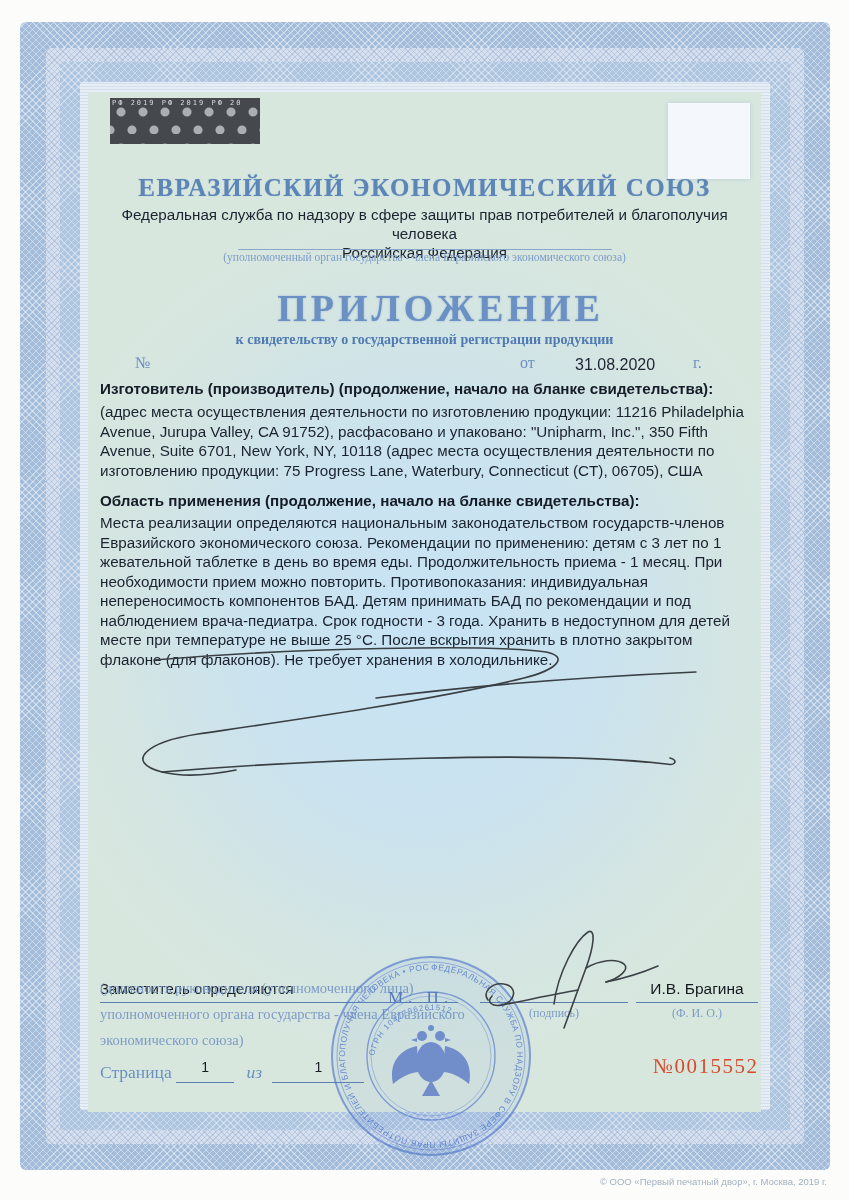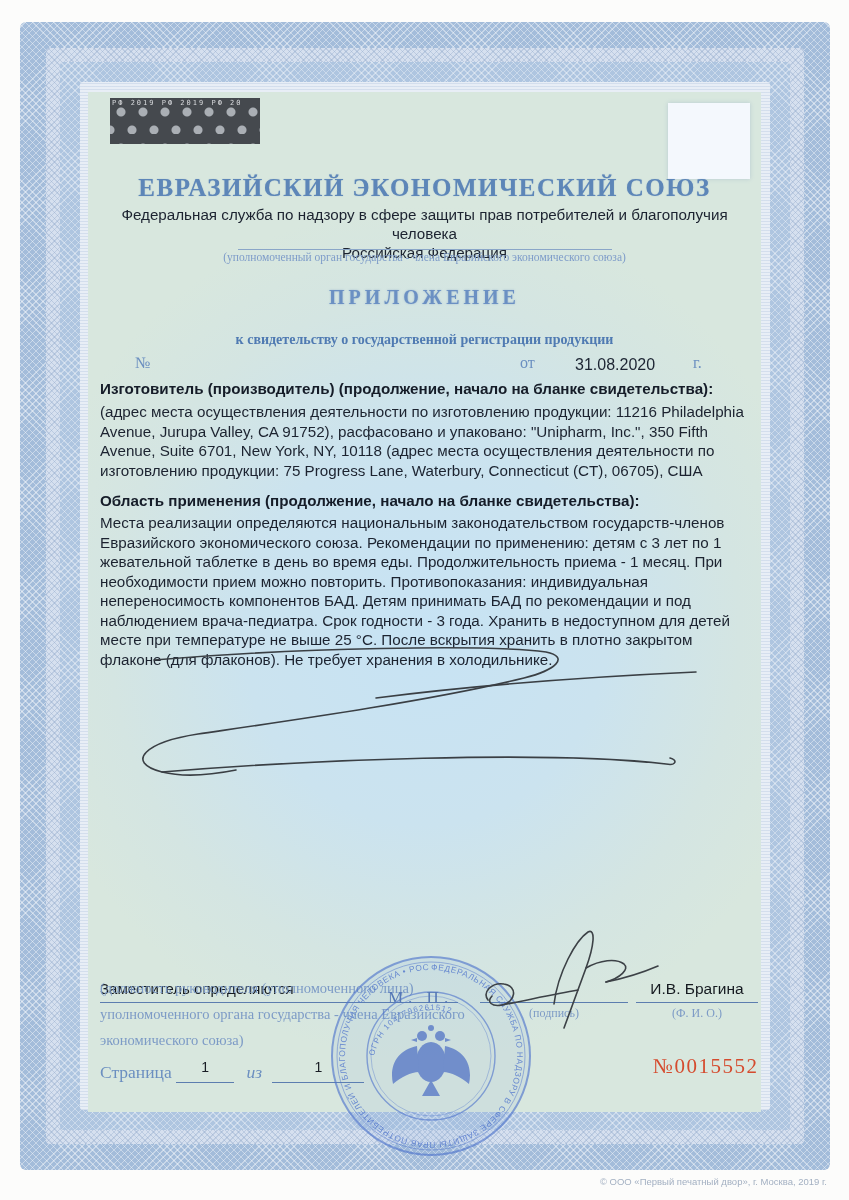--- a/index.html
+++ b/index.html
@@ -48,22 +48,22 @@
   .union-title { left:0; top:82px; width:100%; text-align:center;
     font-family:"Liberation Serif", serif; font-weight:bold; font-size:25px; letter-spacing:1.5px;
     color:#5d86b8; text-shadow:0 0 1px rgba(93,134,184,.5); }
 
   .auth { left:0; top:113px; width:100%; text-align:center; font-size:15.2px; line-height:19px; color:#1c2330; }
 
   .auth-rule { left:150px; top:157px; width:374px; border-top:1px solid #8aa6c8; height:0; }
   .auth-caption { left:0; top:159px; width:100%; text-align:center;
     font-family:"Liberation Serif", serif; font-size:11.5px; color:#7e9cc9; }
 
-  .doc-title { left:0; top:194px; width:100%; text-align:center;
-    font-family:"Liberation Serif", serif; font-weight:bold; font-size:20px; letter-spacing:4px;
+  .doc-title { left:16px; top:194px; width:100%; text-align:center;
+    font-family:"Liberation Serif", serif; font-weight:bold; font-size:38px; letter-spacing:4px;
     color:#6b90c3; text-shadow:0 0 2px rgba(107,144,195,.55); }
 
   .doc-subtitle { left:0; top:240px; width:100%; text-align:center;
     font-family:"Liberation Serif", serif; font-weight:bold; font-size:14px; color:#4f7ab2; }
 
   .reg-row { left:0; top:262px; width:100%; height:22px; }
   .reg-row .lbl { position:absolute; font-family:"Liberation Serif", serif; font-size:16px; color:#6b8fc0; }
   .reg-row .val { position:absolute; font-size:16px; color:#1d2533; }
   .reg-no-lbl { left:47px; top:0; }
   .reg-no { left:100px; top:0; }

